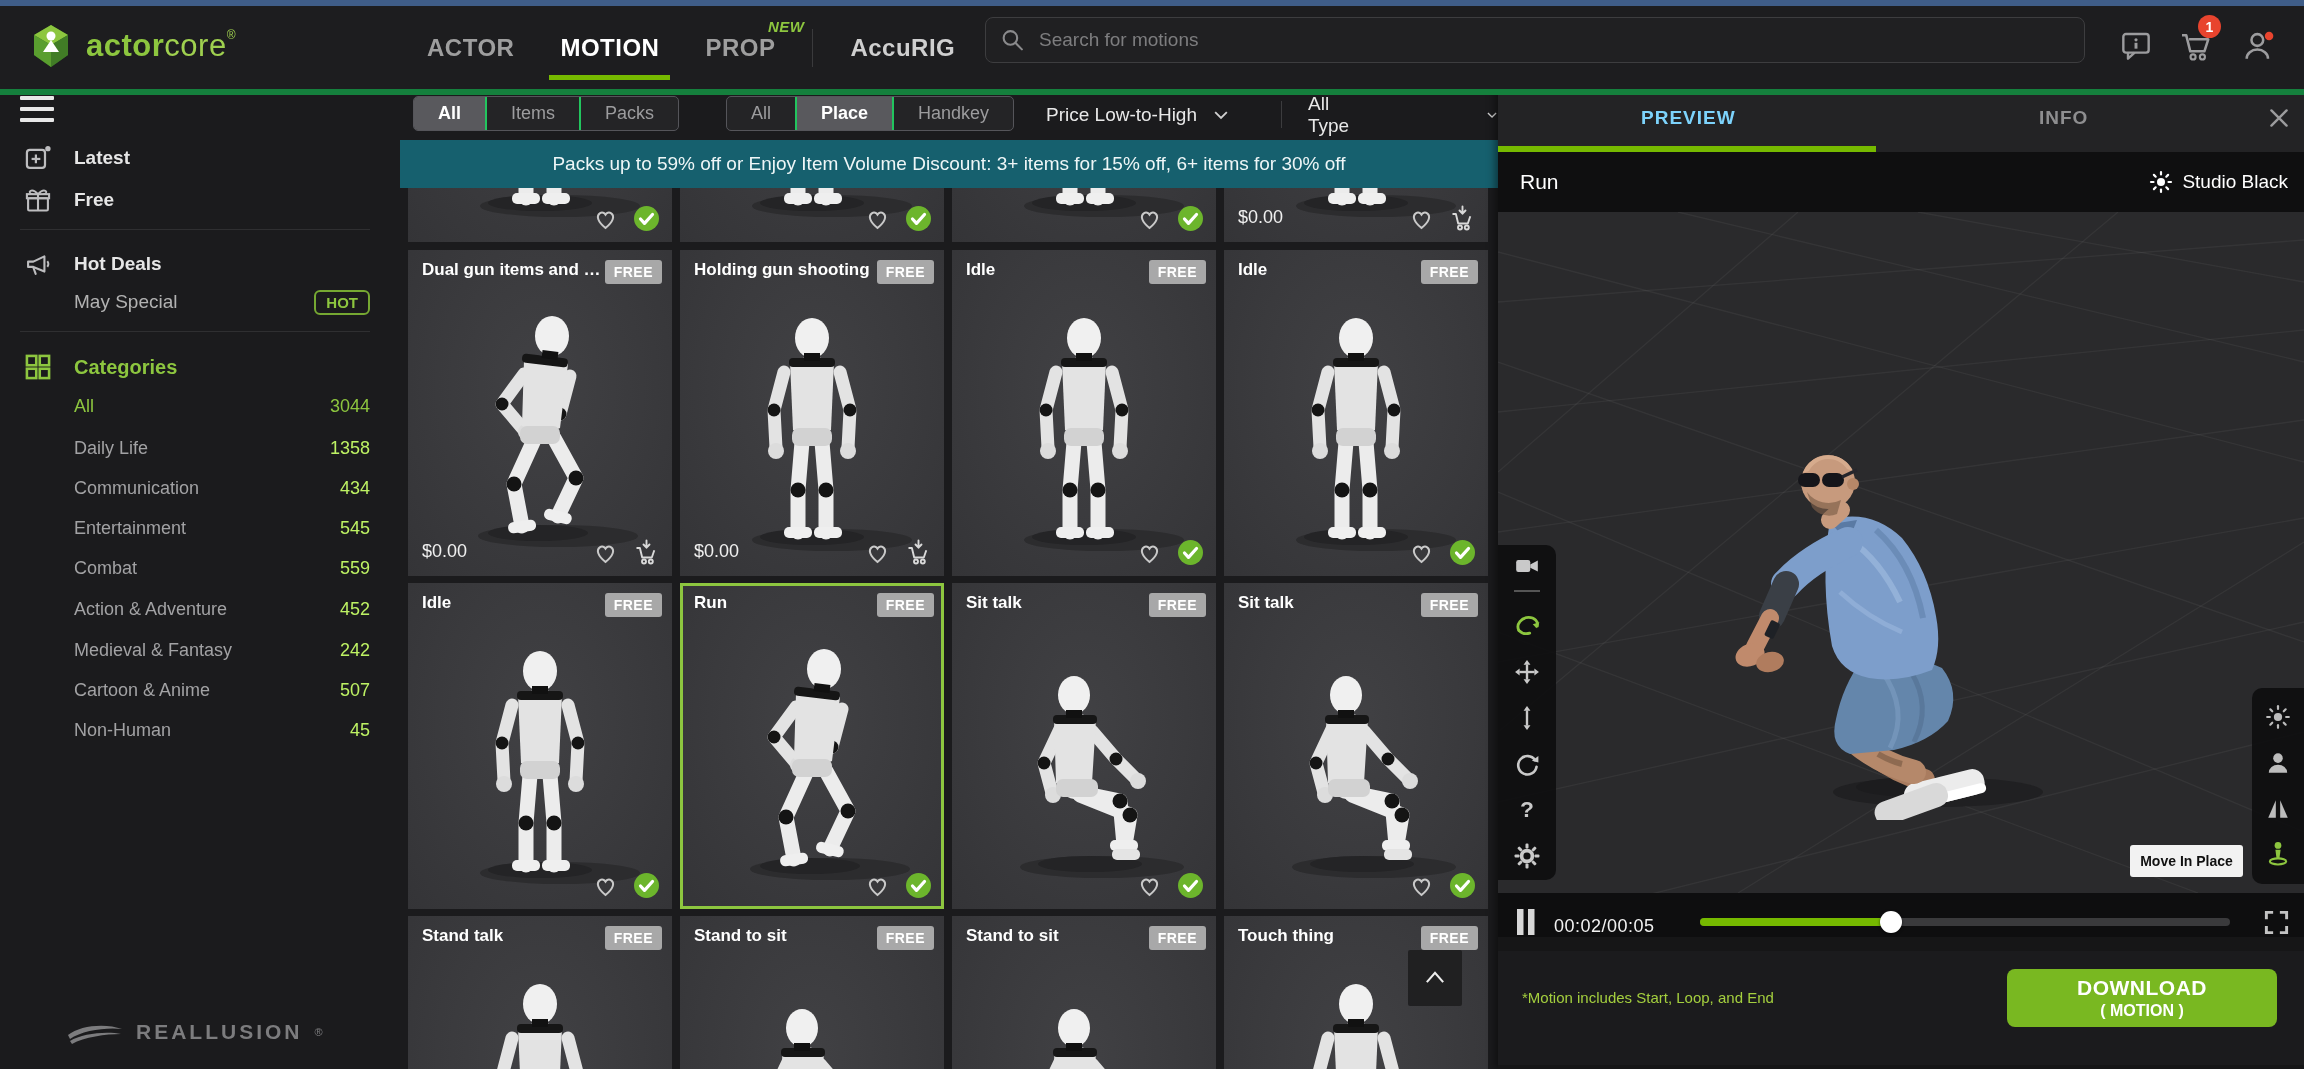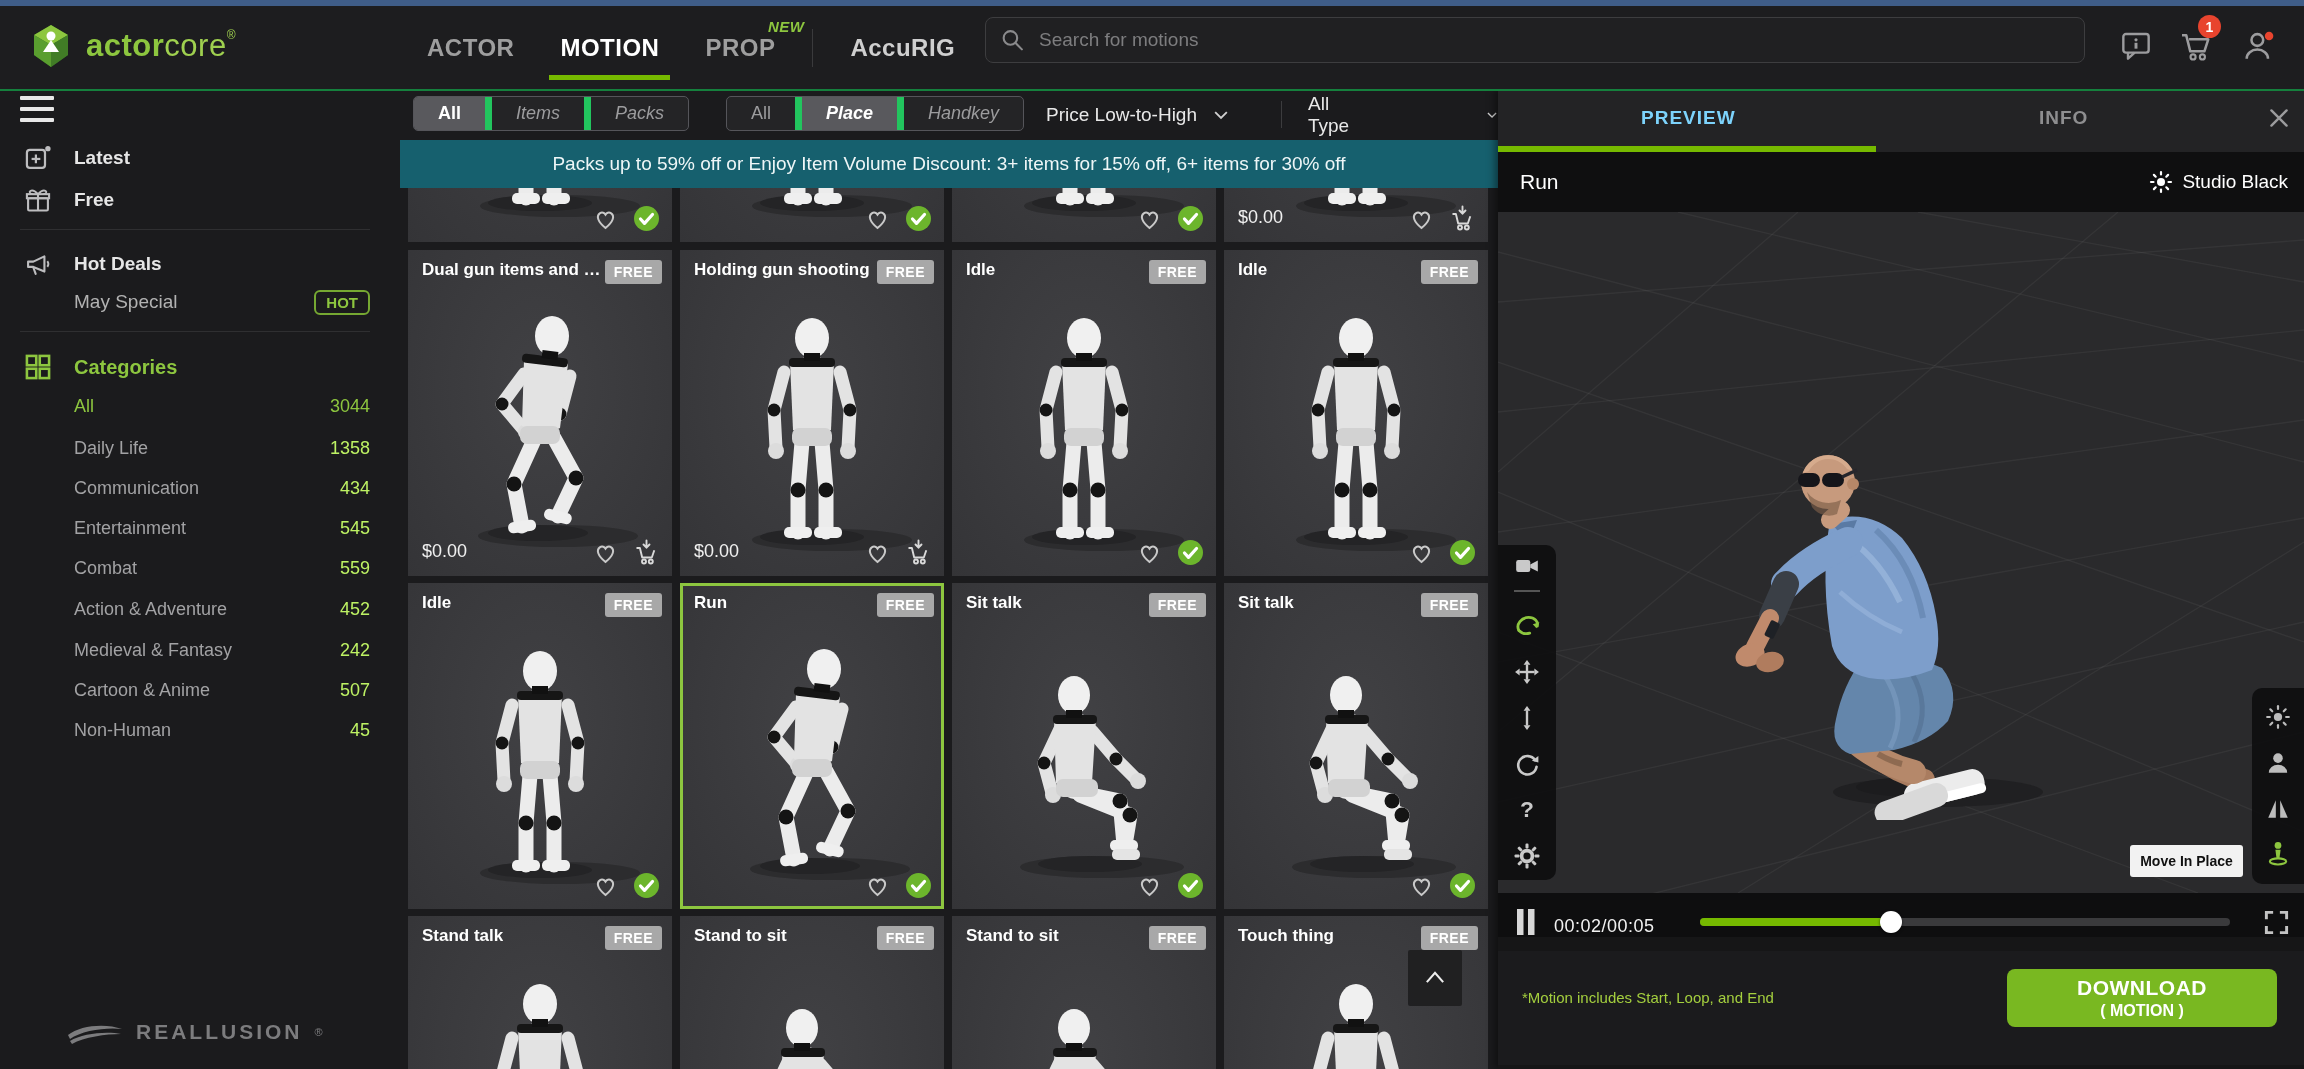--- a/index.html
+++ b/index.html
@@ -3,21 +3,21 @@
 <meta charset="utf-8">
 <style>
   html,body{margin:0;padding:0;background:#000;}
   #app{position:relative;width:2304px;height:1069px;overflow:hidden;background:#1b1b1d;
        font-family:"Liberation Sans",sans-serif;color:#ddd;}
   svg{display:block;}
 
   
   .top-strip{position:absolute;left:0;top:0;width:2304px;height:6px;background:#3f5d88;z-index:12;}
   .header{position:absolute;left:0;top:6px;width:2304px;height:83px;background:#1d1d1f;
-          border-bottom:2px solid #15803d;z-index:10;}
+          border-bottom:6px solid #15803d;z-index:10;}
   .logo-wrap{position:absolute;left:28px;top:17px;display:flex;align-items:center;gap:12px;}
   .wordmark{font-size:31px;letter-spacing:.5px;}
   .wm-actor{color:#8dc63f;font-weight:bold;}
   .wm-core{color:#9fd04f;font-weight:400;}
   .wm-reg{color:#9fd04f;font-size:12px;vertical-align:top;}
   .nav{position:absolute;left:404px;top:0;height:83px;display:flex;align-items:center;gap:0;}
   .nav-item{font-weight:bold;font-size:24px;color:#9e9e9e;padding:0 23px;position:relative;letter-spacing:.5px;}
   .nav-item.active{color:#fff;}
   .nav-item.active .nav-underline{position:absolute;left:12px;right:12px;bottom:-18px;height:5px;background:#76b900;}
   .nav-item.light{color:#cfcfcf;}
@@ -53,21 +53,21 @@
   .rl-brand{position:absolute;left:66px;bottom:22px;display:flex;align-items:center;gap:12px;color:#7c7c7e;}
   .rl-text{font-size:21px;font-weight:bold;letter-spacing:3px;}
   .rl-reg{font-size:11px;vertical-align:top;color:#7c7c7e;}
 
   
   .filterbar{position:absolute;left:400px;top:89px;width:1098px;height:51px;background:#1b1b1d;z-index:3;}
   .seg{position:absolute;top:7px;height:35px;display:flex;align-items:center;background:#242426;
        border:1px solid #55555a;border-radius:5px;overflow:hidden;box-sizing:border-box;}
   .seg span{padding:0 24px;font-size:18px;color:#9c9c9e;height:33px;display:flex;align-items:center;cursor:pointer;}
   .seg span.on{background:#59595d;color:#fff;font-weight:bold;}
-  .seg span + span{border-left:7px solid #22c55e;font-style:italic;}
+  .seg span + span{border-left:2px solid #22c55e;}
   .fsel{position:absolute;top:0;height:51px;display:flex;align-items:center;gap:14px;color:#e8e8e8;
         font-size:19px;cursor:pointer;}
   .fdiv{position:absolute;top:12px;width:1px;height:27px;background:#3c3c3e;}
   .banner{position:absolute;left:400px;top:140px;width:1098px;height:48px;background:#16606e;z-index:3;
           display:flex;align-items:center;justify-content:center;color:#eef6f7;font-size:19px;}
 
   
   .card{position:absolute;width:264px;height:326px;z-index:1;cursor:pointer;
         background:radial-gradient(ellipse at 50% 42%, #414144 0%, #3a3a3d 55%, #343437 100%);}
   .card.selected{outline:3px solid #8dc63f;outline-offset:-3px;z-index:2;}

